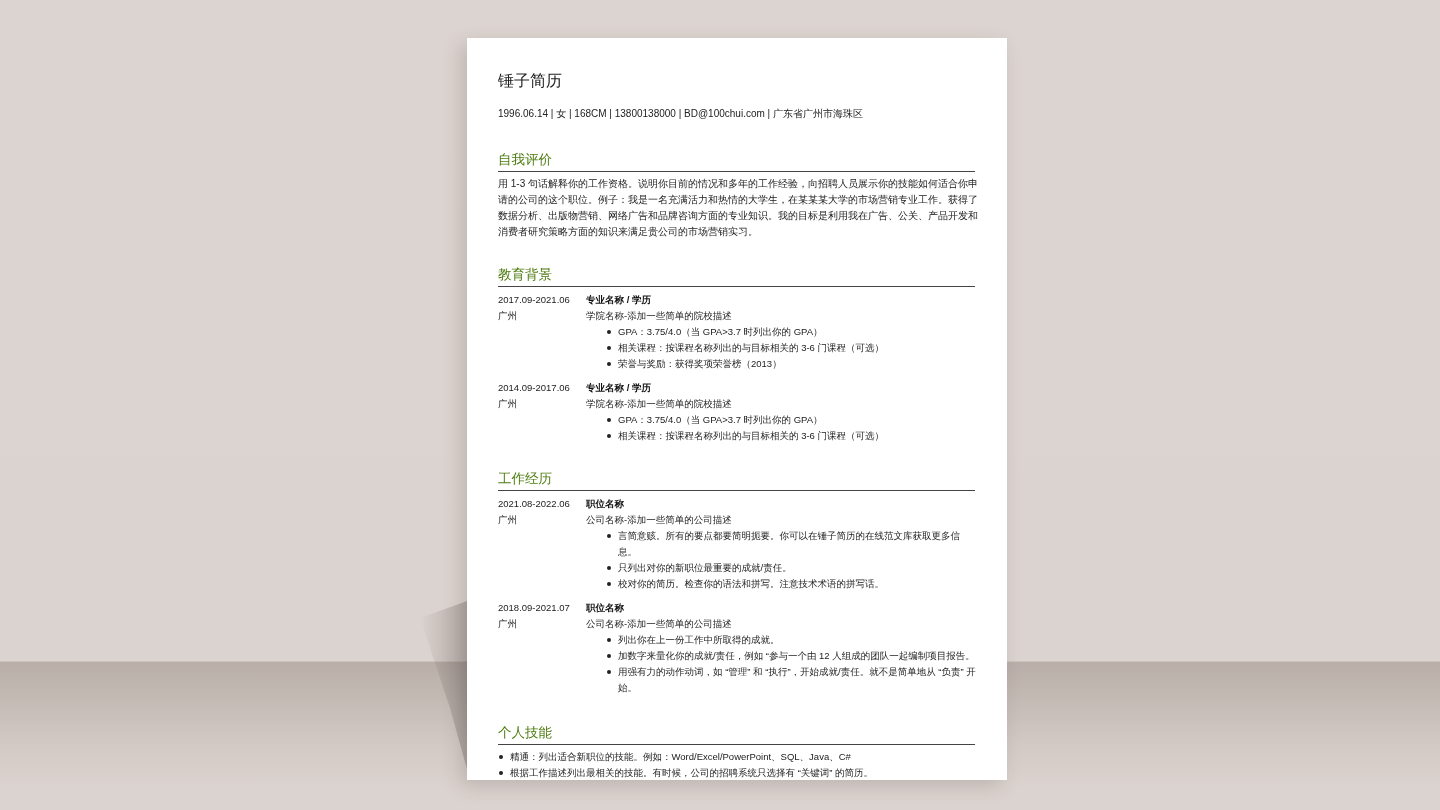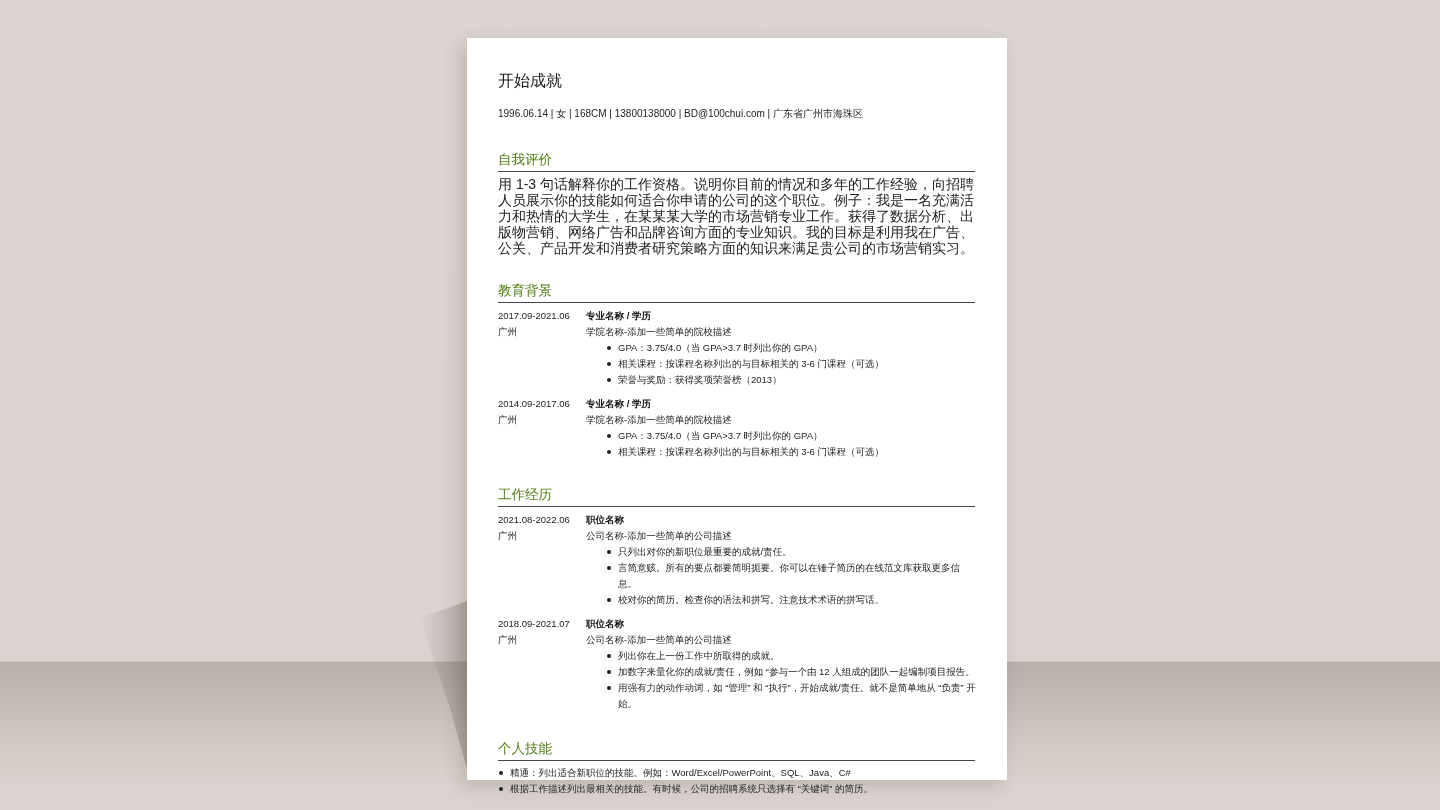--- a/index.html
+++ b/index.html
@@ -40,21 +40,21 @@
       margin-top: 16px; font-size: 10px; line-height: 13px; color: #222;
       white-space: nowrap;
     }
     .section { margin-top: 28px; }
     .section-title {
       font-size: 13.5px; line-height: 18px; color: #4d7c0f; padding-bottom: 2px;
       border-bottom: 1.5px solid #444;
       width: 477px;
     }
     .para {
-      margin-top: 4px; font-size: 14px; line-height: 16px; color: #222;
+      margin-top: 4px; font-size: 10px; line-height: 16px; color: #222;
       width: 480px;
     }
     .entry { margin-top: 5px; font-size: 9.5px; line-height: 16px; color: #222; }
     .entry + .entry { margin-top: 8px; }
     .row { display: flex; }
     .col-date { width: 88px; flex: none; }
     .col-main { flex: 1; }
     .bold { font-weight: bold; color: #111; }
     ul.bullets { list-style: none; padding-left: 120px; }
     ul.bullets li { position: relative; padding-left: 0; width: 360px; }
@@ -71,21 +71,21 @@
   </style>
 </head>
 <body>
 
 <div class="wall"></div>
 <div class="floor-edge"></div>
 <div class="floor"></div>
 <div class="paper-shadow-left"></div>
 
 <div class="paper">
-  <div class="name">开始成就</div>
+  <div class="name">锤子简历</div>
   <div class="contact">1996.06.14 | 女  | 168CM | 13800138000 | BD@100chui.com |  广东省广州市海珠区</div>
 
   <div class="section" style="margin-top:31px;">
     <div class="section-title">自我评价</div>
     <div class="para">用 1-3 句话解释你的工作资格。说明你目前的情况和多年的工作经验，向招聘人员展示你的技能如何适合你申请的公司的这个职位。例子：我是一名充满活力和热情的大学生，在某某某大学的市场营销专业工作。获得了数据分析、出版物营销、网络广告和品牌咨询方面的专业知识。我的目标是利用我在广告、公关、产品开发和消费者研究策略方面的知识来满足贵公司的市场营销实习。</div>
   </div>
 
   <div class="section" style="margin-top:26px;">
     <div class="section-title">教育背景</div>
 
@@ -127,22 +127,22 @@
     <div class="entry">
       <div class="row">
         <div class="col-date">2021.08-2022.06</div>
         <div class="col-main bold">职位名称</div>
       </div>
       <div class="row">
         <div class="col-date">广州</div>
         <div class="col-main">公司名称-添加一些简单的公司描述</div>
       </div>
       <ul class="bullets">
+        <li>言简意赅。所有的要点都要简明扼要。你可以在锤子简历的在线范文库获取更多信息。</li>
         <li>只列出对你的新职位最重要的成就/责任。</li>
-        <li>言简意赅。所有的要点都要简明扼要。你可以在锤子简历的在线范文库获取更多信息。</li>
         <li>校对你的简历。检查你的语法和拼写。注意技术术语的拼写话。</li>
       </ul>
     </div>
 
     <div class="entry">
       <div class="row">
         <div class="col-date">2018.09-2021.07</div>
         <div class="col-main bold">职位名称</div>
       </div>
       <div class="row">

